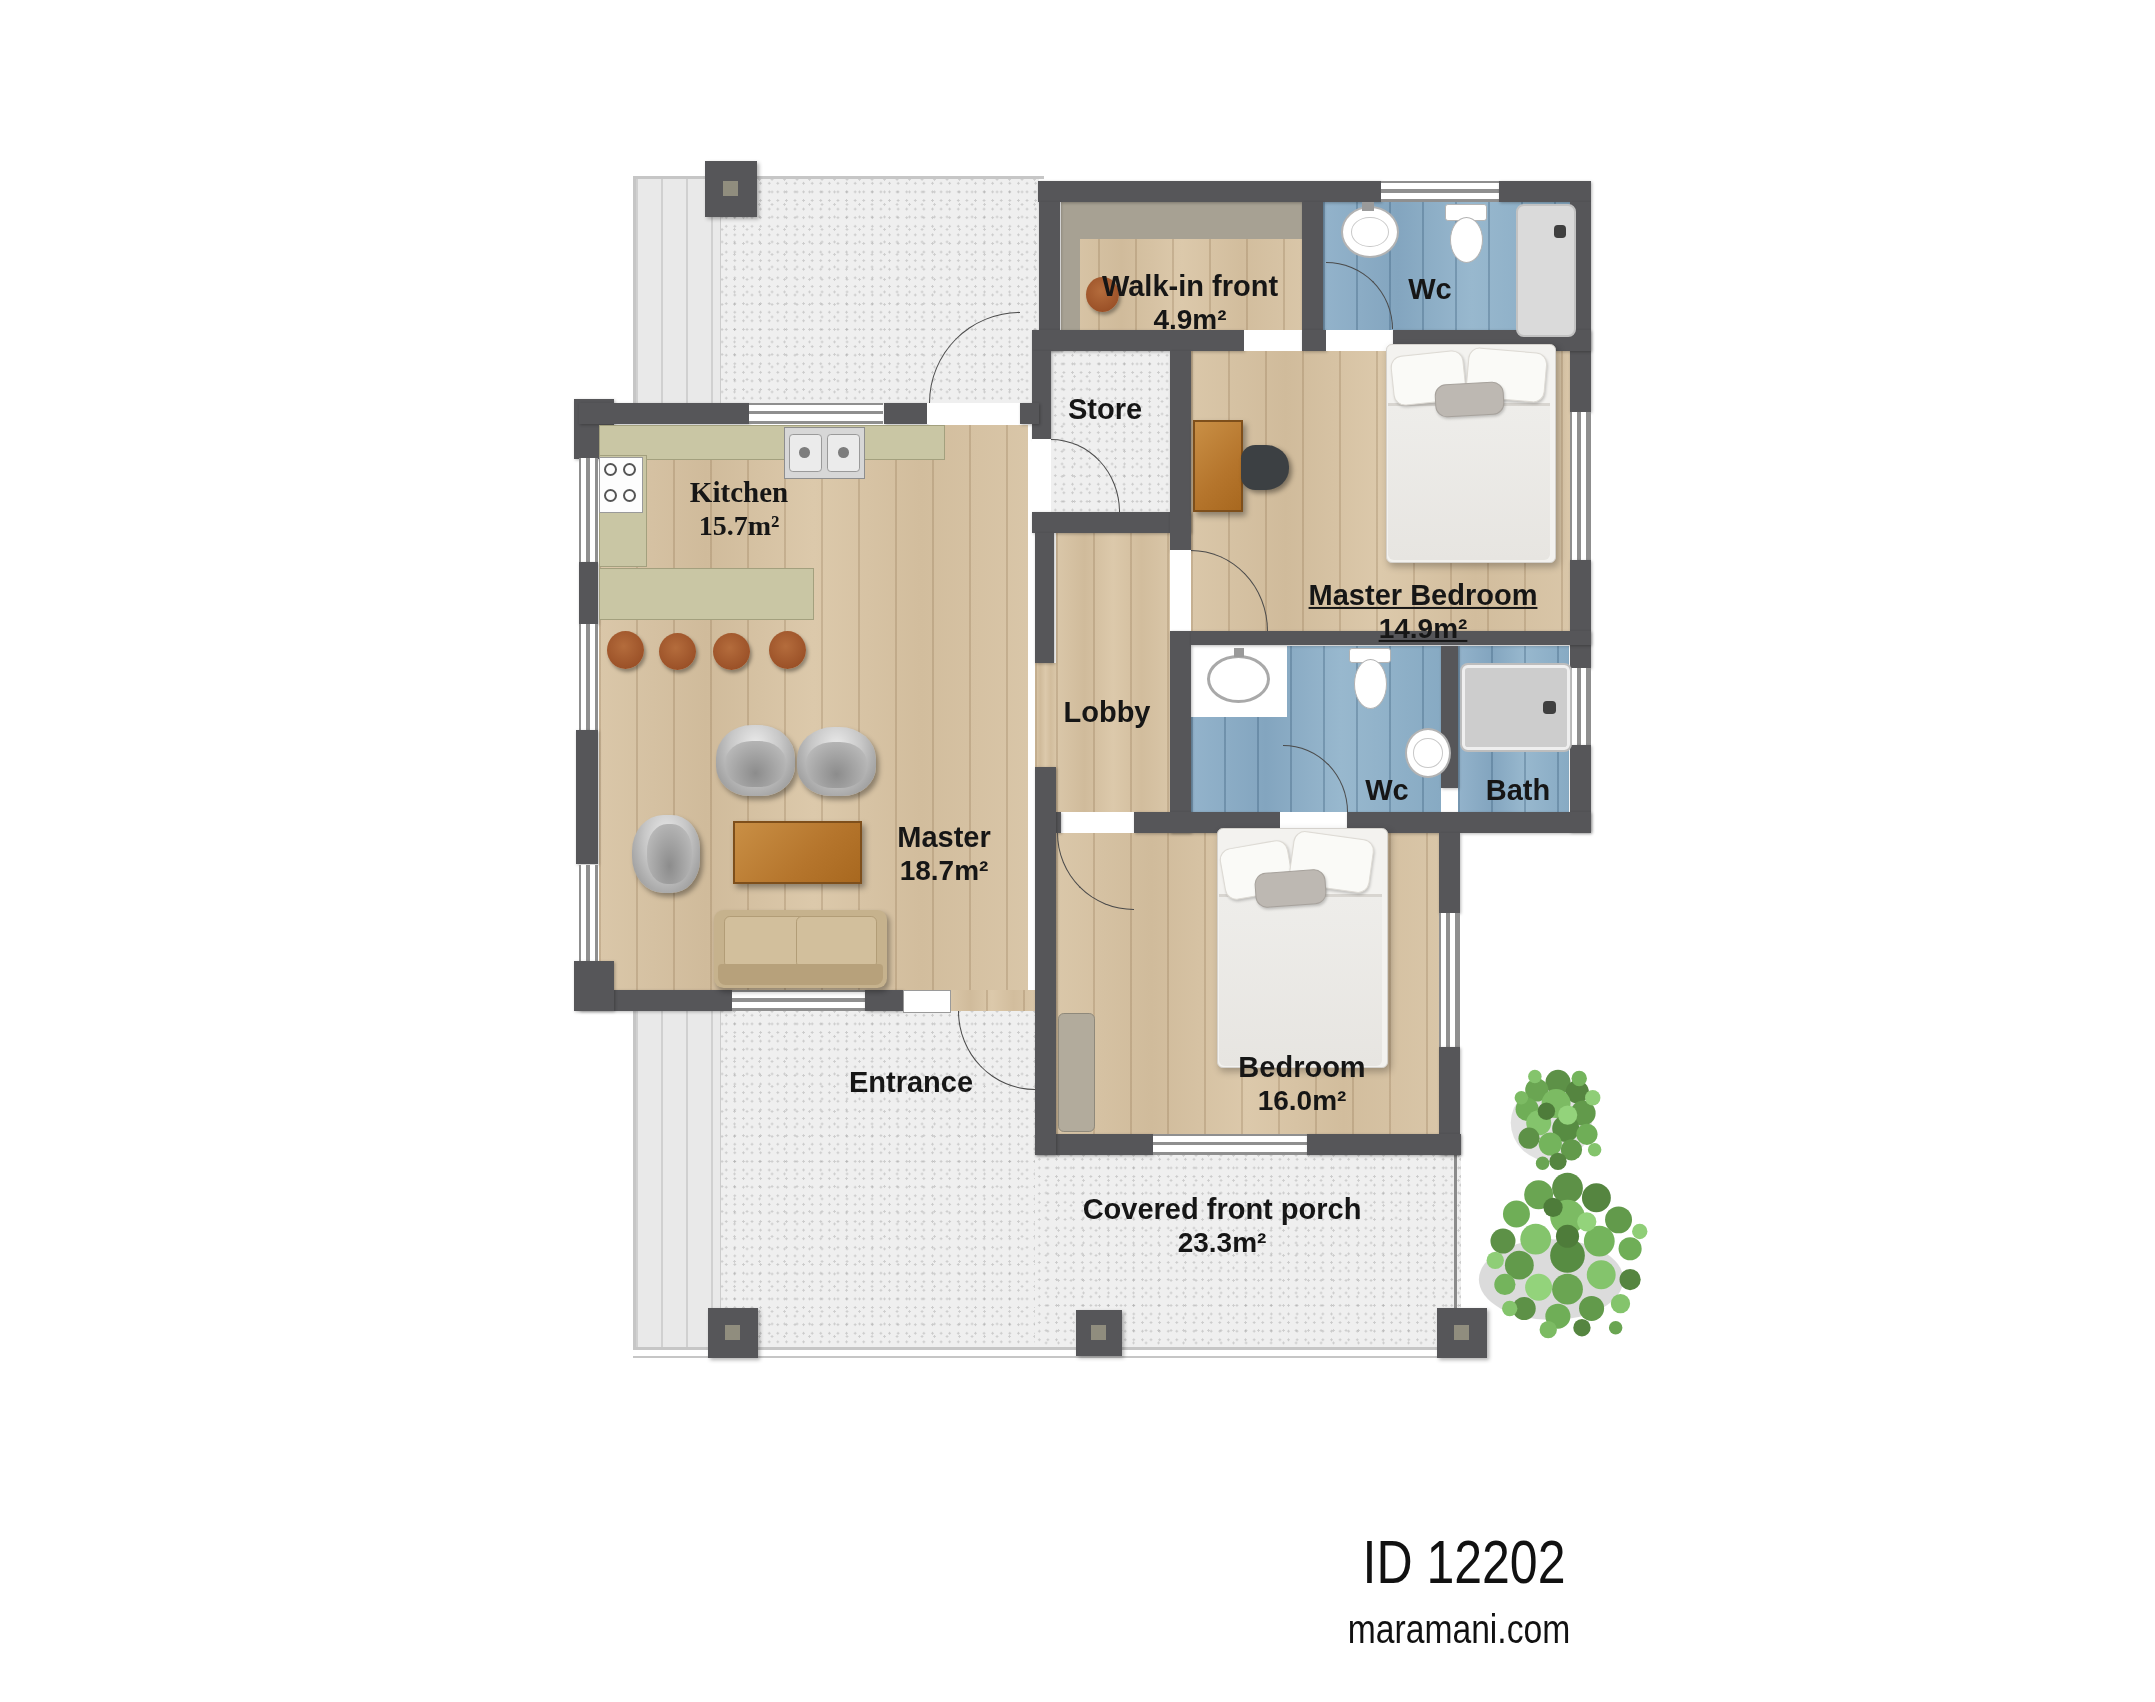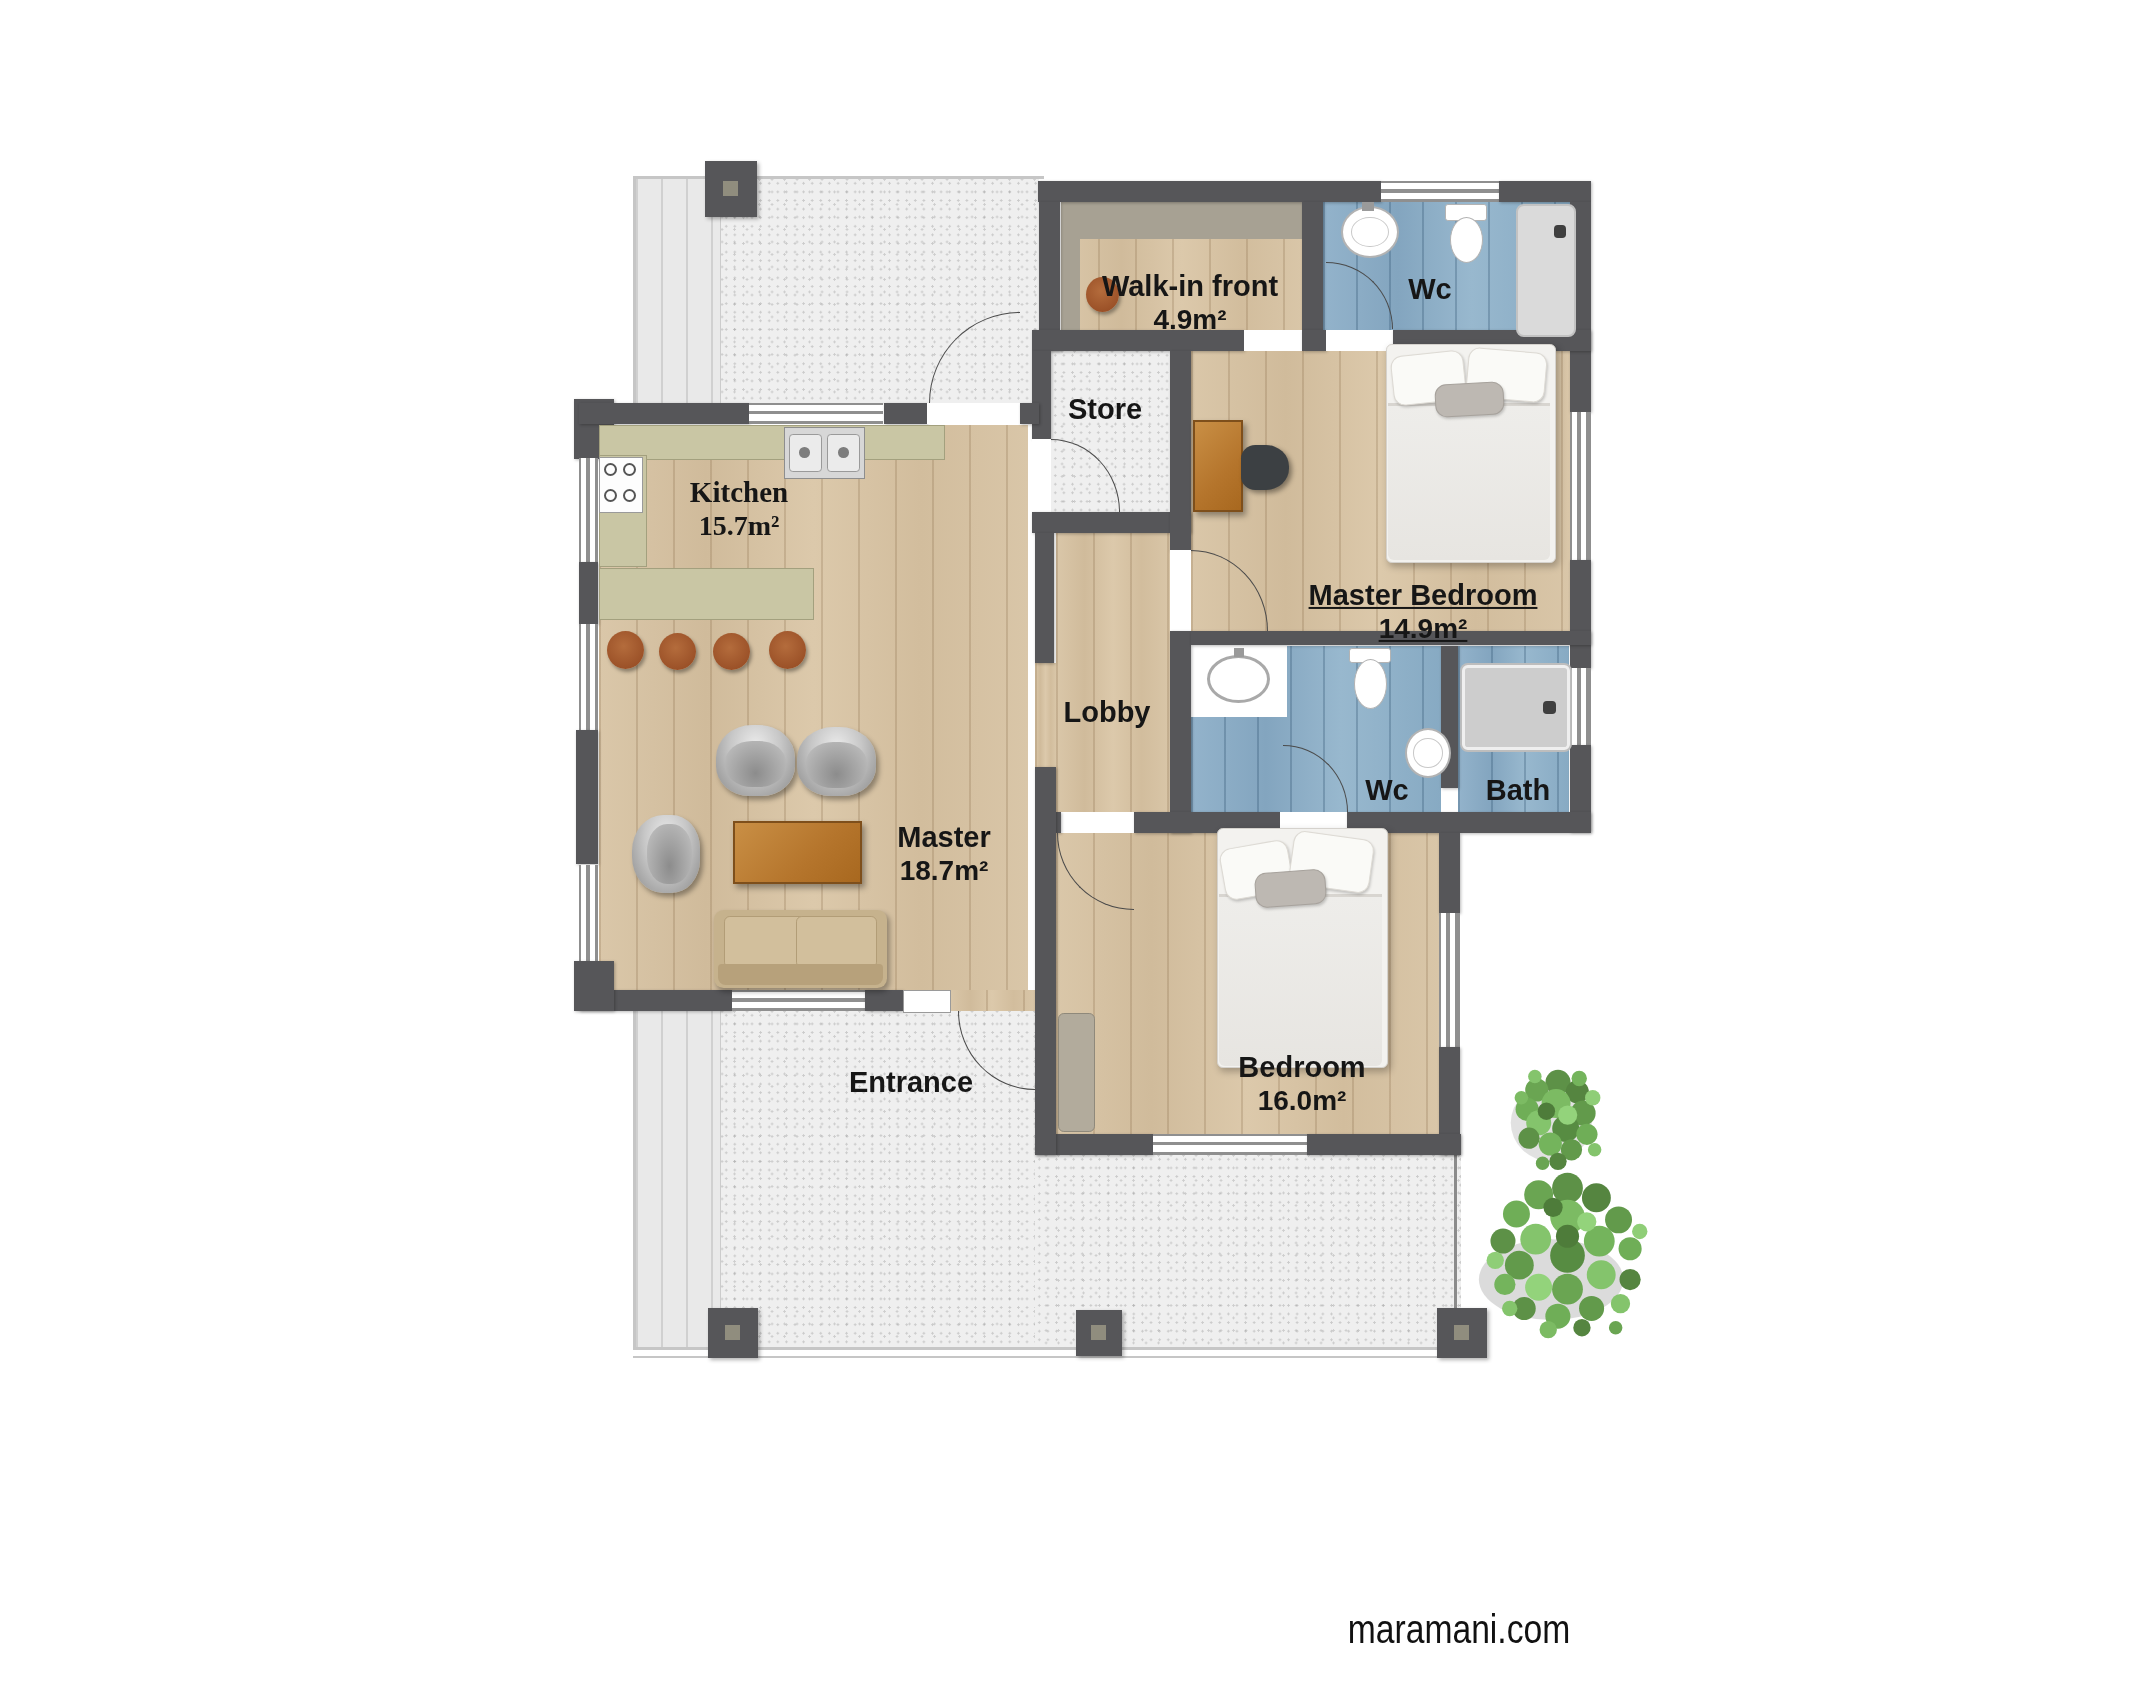--- a/index.html
+++ b/index.html
@@ -354,17 +354,22 @@
     <span class="nm">Master</span>
       <span class="ar">18.7m²</span>
   </div>
   <div class="rlabel" style="left:911px;top:1083px;">
     <span class="nm">Entrance</span>
   </div>
   <div class="rlabel" style="left:1302px;top:1084px;">
     <span class="nm">Bedroom</span>
       <span class="ar">16.0m²</span>
   </div>
-
+  <div class="rlabel" style="left:1222px;top:1226px;">
+    <span class="nm">Covered front porch</span>
+      <span class="ar">23.3m²</span>
+  </div>
+
+  <div class="plan-id"><span class="cond">ID 12202</span></div>
   <div class="website"><span class="cond">maramani.com</span></div>
 
 </div>
 
 
 </body></html>

